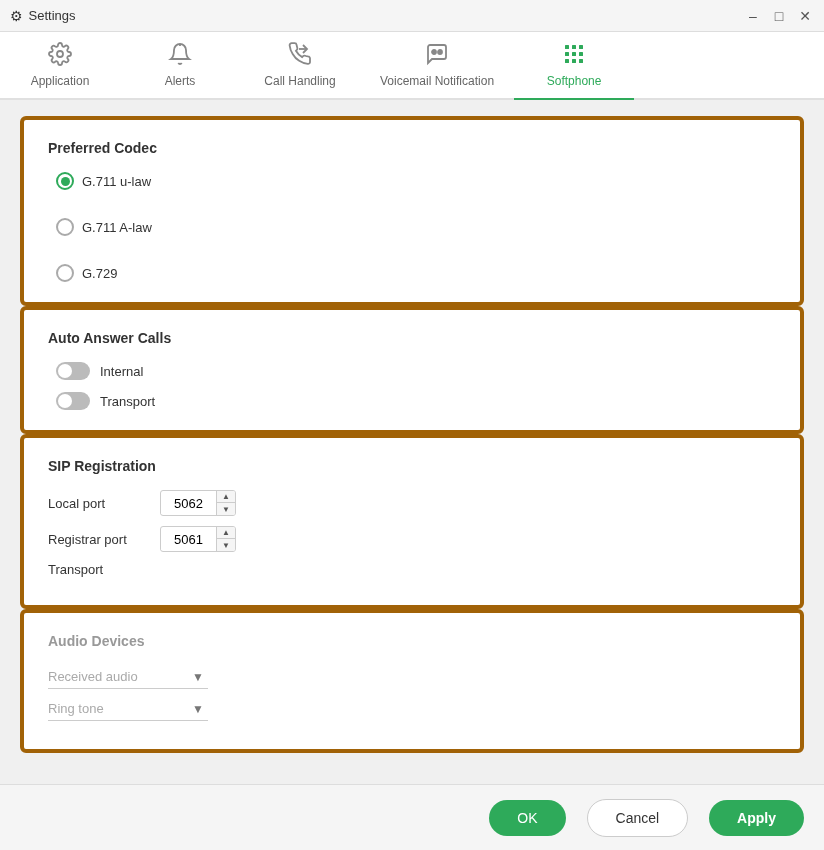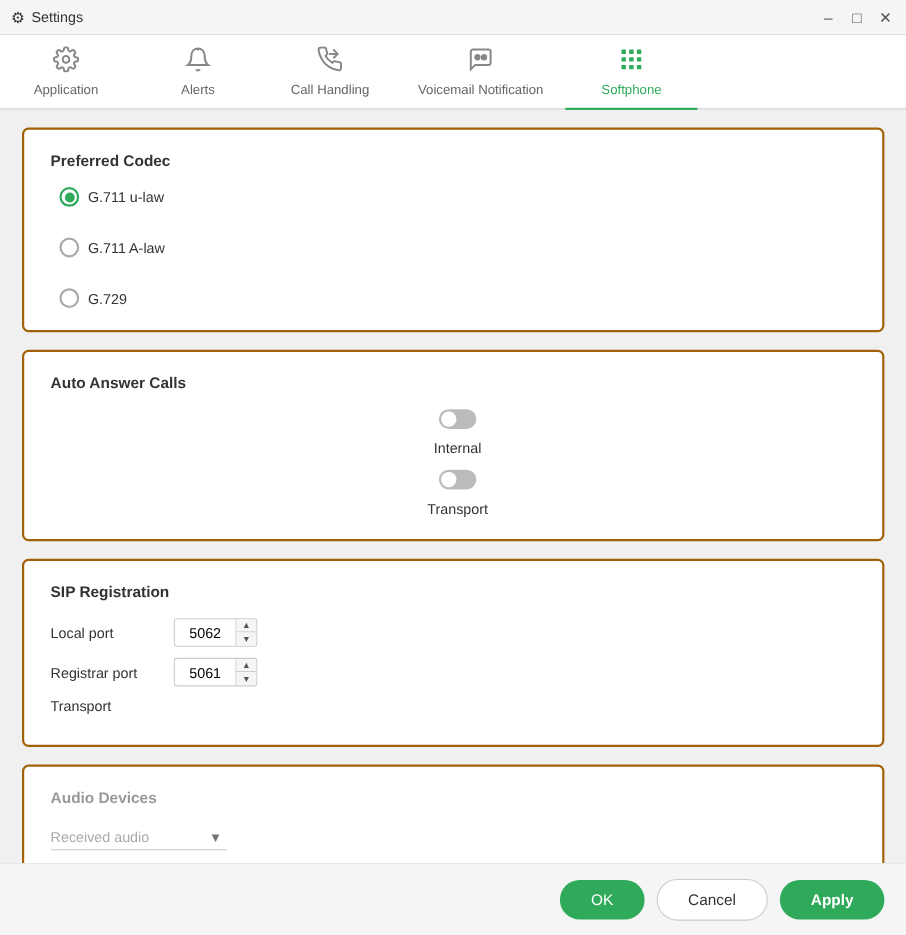--- a/index.html
+++ b/index.html
@@ -77,24 +77,23 @@
 
     .content-area {
       flex: 1;
       overflow-y: auto;
       padding: 16px 20px;
       background: #f0f0f0;
     }
 
     .card {
       background: #fff;
-      border: 2px solid #a16207;
+      border: 4px solid #a16207;
       border-radius: 6px;
       padding: 20px 24px;
-      margin-bottom: 16px;
     }
     .card-title {
       font-size: 14px;
       font-weight: 600;
       color: #333;
       margin-bottom: 16px;
     }
 
     .radio-group { display: flex; flex-direction: column; gap: 28px; padding-left: 8px; }
     .radio-item {
@@ -127,21 +126,20 @@
     }
 
     .toggle-group { display: flex; flex-direction: column; gap: 12px; padding-left: 8px; }
     .toggle-item {
       display: flex;
       align-items: center;
       gap: 10px;
       font-size: 13px;
       color: #333;
       cursor: pointer;
-      flex-direction: column;
     }
     .toggle {
       width: 34px;
       height: 18px;
       border-radius: 9px;
       background: #bbb;
       position: relative;
       flex-shrink: 0;
     }
     .toggle::after {
@@ -236,21 +234,21 @@
       color: #777;
     }
 
     .footer {
       background: #f5f5f5;
       border-top: 1px solid #ddd;
       display: flex;
       justify-content: flex-end;
       align-items: center;
       padding: 14px 20px;
-      gap: 11px;
+      gap: 21px;
       flex-shrink: 0;
       height: 66px;
     }
     .btn {
       padding: 10px 28px;
       border-radius: 20px;
       font-size: 14px;
       cursor: pointer;
       border: none;
       font-weight: 500;

